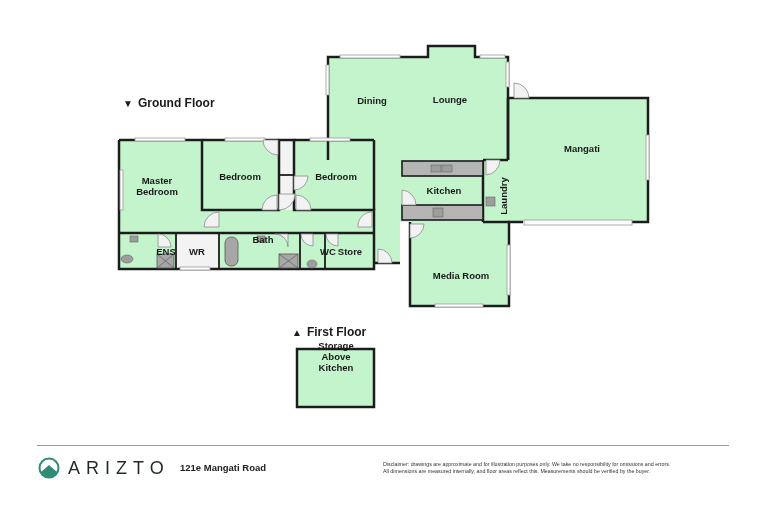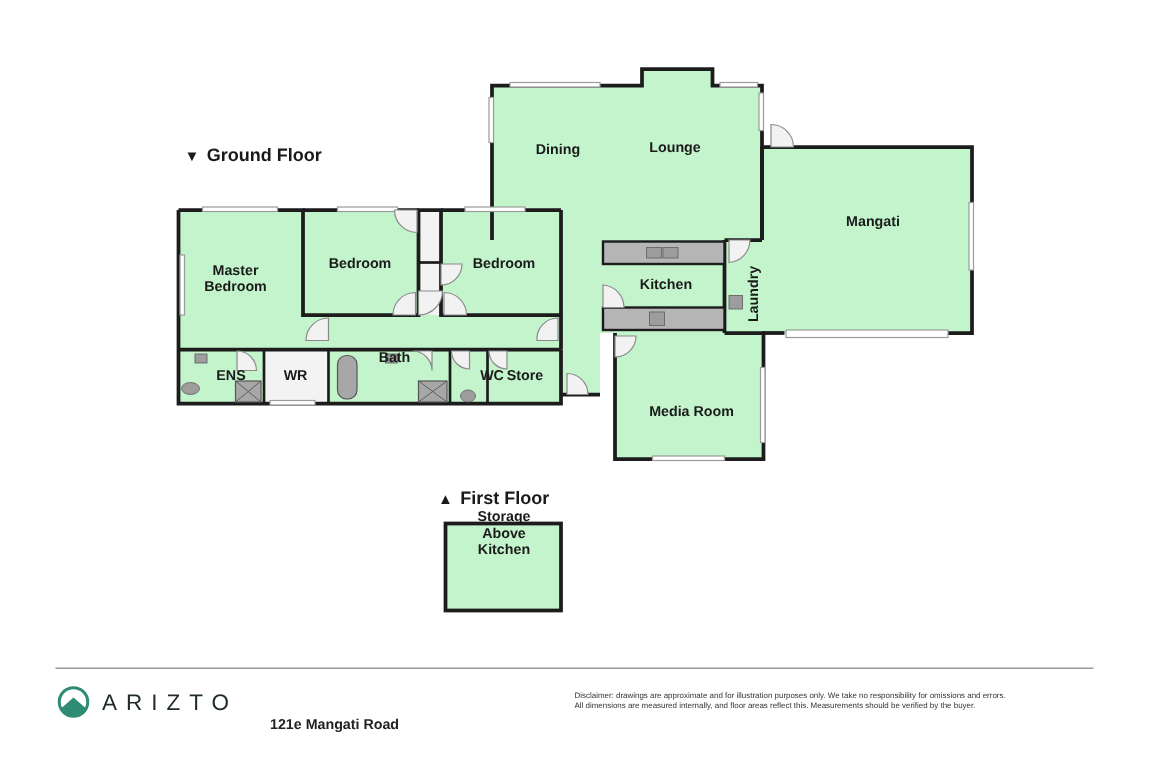--- a/index.html
+++ b/index.html
@@ -11,22 +11,22 @@
   .win{fill:#ffffff;stroke:#9a9a9a;stroke-width:0.8;}
   .door{fill:#f2f2f2;stroke:#8a8a8a;stroke-width:0.8;}
   .bench{fill:#b5b5b5;stroke:#1c1c1c;stroke-width:1.6;}
   .grey{fill:#9d9d9d;stroke:#666;stroke-width:0.6;}
   .white{fill:#f3f3f3;}
   .lbl{position:absolute;font-weight:bold;font-size:9.5px;text-align:center;line-height:11px;white-space:nowrap;transform:translate(-50%,-50%);}
   .hdr{position:absolute;font-weight:bold;font-size:12px;white-space:nowrap;}
   .hdr .arrow{font-size:10px;margin-right:5px;}
   .rule{position:absolute;left:37px;top:445px;width:692px;height:1px;background:#9a9a9a;}
   .brand{position:absolute;left:38px;top:457px;display:flex;align-items:center;}
-  .brand-name{font-size:15px;letter-spacing:6px;color:#1f2a2a;margin-left:8px;font-weight:normal;}
-  .address{position:absolute;left:180px;top:462px;font-size:9.5px;color:#222;font-weight:bold;margin-top:16px;}
+  .brand-name{font-size:18px;letter-spacing:6px;color:#1f2a2a;margin-left:8px;font-weight:normal;}
+  .address{position:absolute;left:180px;top:462px;font-size:9.5px;color:#222;font-weight:bold;}
   .disclaimer{position:absolute;left:383px;top:461px;font-size:5.3px;color:#333;line-height:7px;white-space:nowrap;}
 </style>
 </head>
 <body>
 
 <svg id="plan" viewBox="0 0 768 512" xmlns="http://www.w3.org/2000/svg">
 
   <g>
 
     <polygon class="room" points="328,57 428,57 428,46 475,46 475,57 508,57 508,160 483,160 483,222 400,222 400,263 375,263 375,222 328,222"></polygon>
@@ -149,21 +149,21 @@
 <div class="lbl" style="left:157px;top:186px;white-space:pre;">Master
 Bedroom</div>
 <div class="lbl" style="left:240px;top:176px;">Bedroom</div>
 <div class="lbl" style="left:336px;top:176px;">Bedroom</div>
 <div class="lbl" style="left:372px;top:100px;">Dining</div>
 <div class="lbl" style="left:450px;top:99px;text-align:right;">Lounge</div>
 <div class="lbl" style="left:582px;top:148px;">Mangati</div>
 <div class="lbl" style="left:444px;top:190px;">Kitchen</div>
 <div class="lbl" style="left:503px;top:196px;transform:translate(-50%,-50%) rotate(-90deg);">Laundry</div>
 <div class="lbl" style="left:461px;top:263px;margin-top:12px;">Media Room</div>
-<div class="lbl" style="left:140px;top:251px;padding-left:28px;">ENS</div>
+<div class="lbl" style="left:152px;top:251px;padding-left:28px;">ENS</div>
 <div class="lbl" style="left:197px;top:251px;">WR</div>
 <div class="lbl" style="left:263px;top:239px;">Bath</div>
 <div class="lbl" style="left:328px;top:251px;">WC</div>
 <div class="lbl" style="left:350px;top:251px;">Store</div>
 <div class="lbl" style="left:336px;top:356px;white-space:pre;">Storage
 Above
 Kitchen</div>
 
 <div class="rule"></div>
 <div class="brand">

